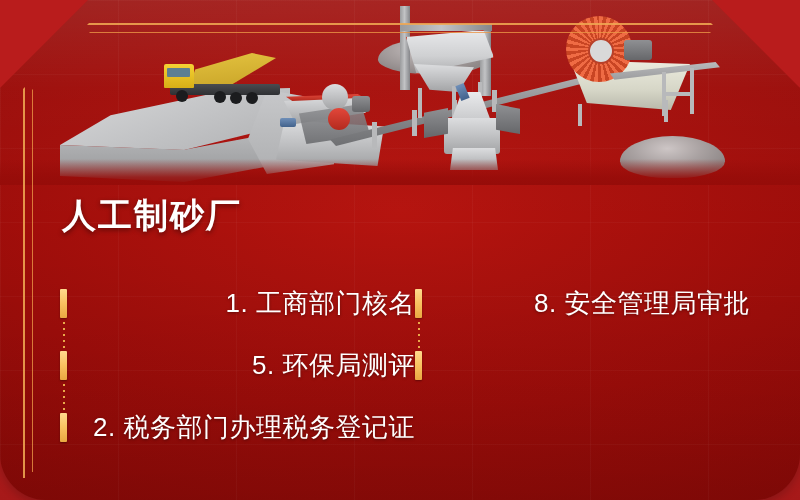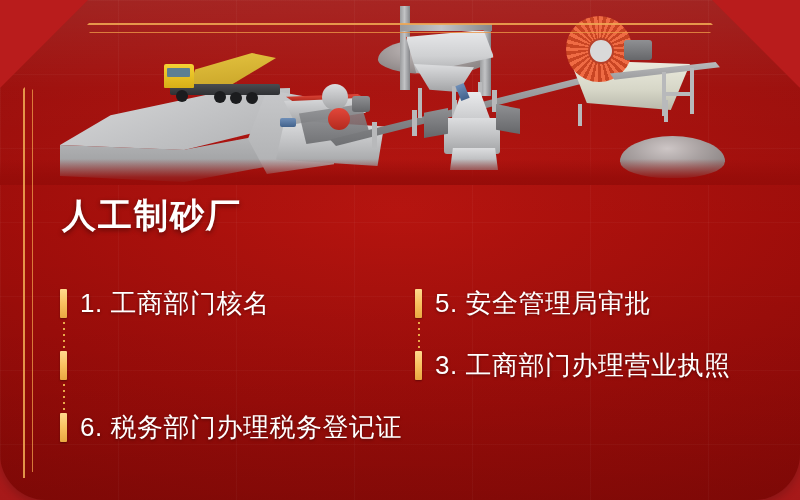--- a/index.html
+++ b/index.html
@@ -97,21 +97,21 @@
     font-size:41px;font-weight:700;letter-spacing:3px;line-height:1;
     background:linear-gradient(to bottom,#ffe9a8 0%,#ffd264 38%,#f7b432 68%,#e89718 100%);
     -webkit-background-clip:text;background-clip:text;color:transparent;
     -webkit-text-fill-color:transparent;
     filter:drop-shadow(0 2px 4px rgba(0,0,0,.45));
   }
 
   
   .list{position:absolute;left:60px;top:272px;width:690px;
         display:grid;grid-template-columns:355px 335px;grid-auto-rows:62px;}
-  .item{position:relative;display:flex;align-items:center;}
+  .item{position:relative;display:flex;align-items:center;justify-content:space-between;}
   .bullet{position:relative;width:7px;height:29px;flex:0 0 7px;margin-right:13px;
      background:linear-gradient(to bottom,#ffd98d 0%,#f9c160 50%,#e9a841 100%);
      border-radius:1px;box-shadow:0 1px 2px rgba(0,0,0,.35);}
   .bullet::after{content:"";position:absolute;left:2.5px;top:33px;width:2px;height:30px;
      background:repeating-linear-gradient(to bottom,#e8a94a 0 2px,transparent 2px 6px);}
   .item.last .bullet::after{display:none;}
   .item-text{font-size:26px;color:#ffffff;font-weight:400;letter-spacing:.5px;white-space:nowrap;
      text-shadow:0 1px 3px rgba(0,0,0,.40);}
 </style>
 </head>
@@ -193,28 +193,28 @@
     <span class="title-white">人工制砂厂</span>
   </div>
 
   <div class="list">
     <div class="item">
         <span class="bullet"></span>
         <span class="item-text">1. 工商部门核名</span>
       </div>
     <div class="item">
         <span class="bullet"></span>
-        <span class="item-text">5. 安全管理局审批</span>
+        <span class="item-text">8. 安全管理局审批</span>
       </div>
     <div class="item">
         <span class="bullet"></span>
+        <span class="item-text">5. 环保局测评</span>
       </div>
     <div class="item last">
         <span class="bullet"></span>
-        <span class="item-text">3. 工商部门办理营业执照</span>
       </div>
     <div class="item last">
         <span class="bullet"></span>
-        <span class="item-text">6. 税务部门办理税务登记证</span>
+        <span class="item-text">2. 税务部门办理税务登记证</span>
       </div>
   </div>
 
 </div>
 
 </body></html>

